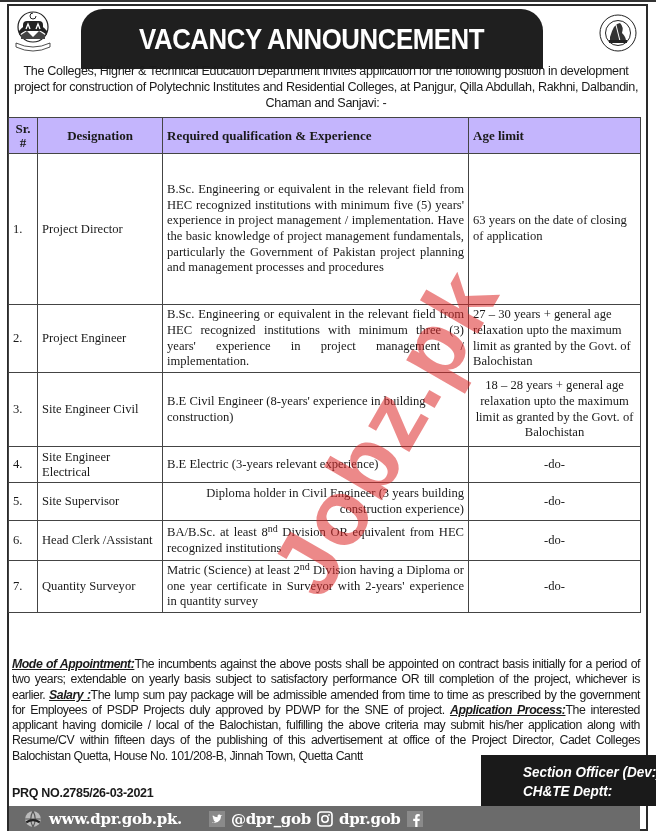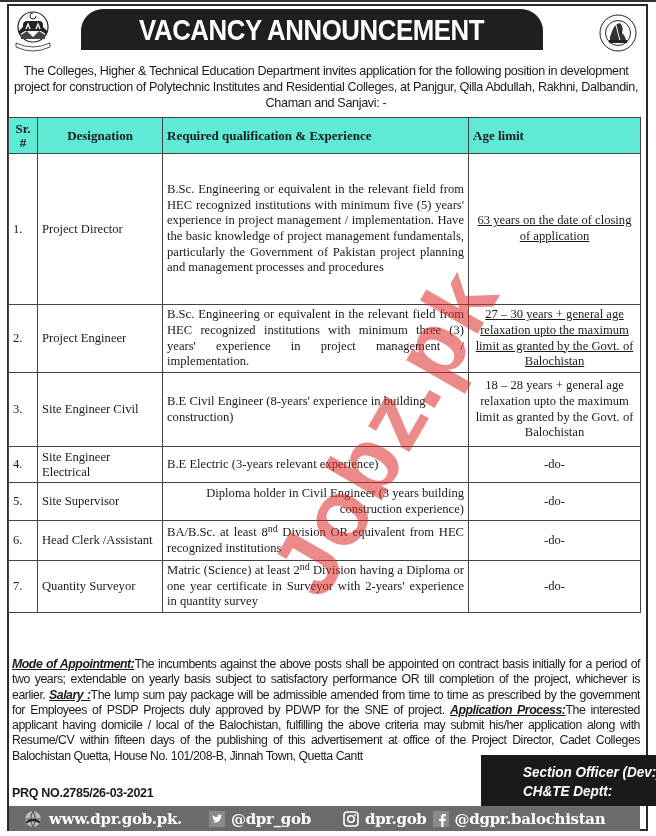--- a/index.html
+++ b/index.html
@@ -2,36 +2,36 @@
 <html><head>
 <meta charset="utf-8">
 <style>
   html, body { margin:0; padding:0; background:#ffffff; }
   body { width:656px; height:836px; position:relative; overflow:hidden; font-family:"Liberation Sans", sans-serif; color:#1a1a1a; }
   .page { position:absolute; left:7px; top:4px; width:641px; height:827px; border:2px solid #2a2a2a; box-sizing:border-box; background:#fff; }
   .topline { position:absolute; left:0; top:0; width:656px; height:2px; background:#333; }
 
   .logo-left { position:absolute; left:13px; top:9px; width:40px; height:46px; }
   .logo-right { position:absolute; left:598px; top:11px; width:40px; height:44px; }
-  .title-bar { position:absolute; left:81px; top:9px; width:462px; height:41px; background:#1f1f1f; border-radius:22px 22px 0 0; display:flex; align-items:center; justify-content:center; }
+  .title-bar { position:absolute; left:81px; top:9px; width:462px; height:60px; background:#1f1f1f; border-radius:22px 22px 0 0; display:flex; align-items:center; justify-content:center; }
   .title-bar span { color:#fff; font-family:"Liberation Sans", sans-serif; font-weight:bold; font-size:30px; letter-spacing:-0.5px; transform:scaleX(0.86); white-space:nowrap; }
 
   .intro { position:absolute; left:12px; top:63px; width:628px; font-size:12.6px; line-height:16px; letter-spacing:-0.35px; text-align:center; }
 
   table.vac { position:absolute; left:8px; top:117px; width:633px; border-collapse:collapse; font-family:"Liberation Serif", serif; font-size:12.6px; color:#1a1a1a; }
   table.vac td, table.vac th { border:1px solid #444; padding:0 4px; vertical-align:middle; }
-  table.vac th { background:#5eead4; font-weight:bold; text-align:left; height:35px; font-size:13px; }
+  table.vac th { background:#c4b5fd; font-weight:bold; text-align:left; height:35px; font-size:13px; }
   table.vac th.sr { text-align:center; line-height:14px; padding:0 2px; }
   table.vac th.des { text-align:center; }
   .c-sr { width:24px; }
   .c-des { width:116px; }
   .c-qual { width:297px; }
   .q { text-align:justify; line-height:15.7px; }
   .age-center { text-align:center; line-height:15.7px; }
-  .age-left { text-align:center; line-height:15.7px;text-decoration:underline; }
+  .age-left { text-align:left; line-height:15.7px; }
   sup { font-size:10px; vertical-align:top; line-height:8px; }
 
   .watermark { position:absolute; left:300px; top:270px; font-family:"Liberation Sans", sans-serif; font-weight:bold; font-size:92px; color:rgba(220,40,40,0.55); transform:rotate(-60deg); transform-origin:left top; pointer-events:none; white-space:nowrap; top:560px; left:250px; letter-spacing:2px; }
 
   .terms { position:absolute; left:12px; top:643px; width:628px; font-size:12.3px; line-height:15.3px; letter-spacing:-0.45px; text-align:justify;margin-top:14px; }
   .terms b { font-style:italic; text-decoration:underline; }
 
   .prq { position:absolute; left:12px; top:786px; font-weight:bold; font-size:12.5px; letter-spacing:-0.3px; }
   .signbox { position:absolute; left:481px; top:755px; width:159px; height:51px; background:#1a1a1a; color:#fff; font-style:italic; font-weight:bold; font-size:15px; text-align:left; line-height:19px; display:flex; flex-direction:column; justify-content:center; transform-origin:center;padding-left:34px; }
   .signbox span { display:block; transform:scaleX(0.9); }
@@ -153,28 +153,27 @@
       </svg>
     <span>www.dpr.gob.pk.</span>
   </div>
   <div class="item" style="margin-left:27px">
     <svg class="ico" viewBox="0 0 16 16">
         <rect width="16" height="16" fill="#8a8a8a"></rect>
         <path d="M3 11 q5 2 8 -2 q1 -2 1 -4 l1.5 -1 l-1.8 0.3 q-1 -1.5 -2.5 -0.5 q-1.2 1 -0.6 2.4 q-3 0 -4.8 -2 q-0.8 2 1 3.2 l-1 -0.2 q0.3 1.6 1.8 1.8 l-1 0.2 q0.5 1.3 2 1.4 q-1.5 1 -3.6 0.9 z" fill="#fff"></path>
       </svg>
     <span>@dpr_gob</span>
   </div>
-  <div class="item" style="margin-left:32px">
+  <div class="item" style="margin-left:6px">
     <svg class="ico" viewBox="0 0 16 16">
         <rect x="1" y="1" width="14" height="14" rx="3" fill="none" stroke="#fff" stroke-width="1.6"></rect>
         <circle cx="8" cy="8" r="3.2" fill="none" stroke="#fff" stroke-width="1.6"></circle>
         <circle cx="12" cy="4" r="0.9" fill="#fff"></circle>
       </svg>
     <span>dpr.gob</span>
   </div>
   <div class="item" style="margin-left:6px">
     <svg class="ico" viewBox="0 0 16 16">
         <rect width="16" height="16" fill="#8a8a8a"></rect>
         <path d="M10.5 16 v-6 h2 l0.3 -2.3 h-2.3 v-1.5 q0 -1 1 -1 h1.3 v-2 q-1 -0.2 -2 -0.2 q-2.6 0 -2.6 2.8 v1.9 h-2 v2.3 h2 v6 z" fill="#fff"></path>
       </svg>
-    <span>@dgpr.balochistan</span>
   </div>
 </div>
 
 </body></html>

